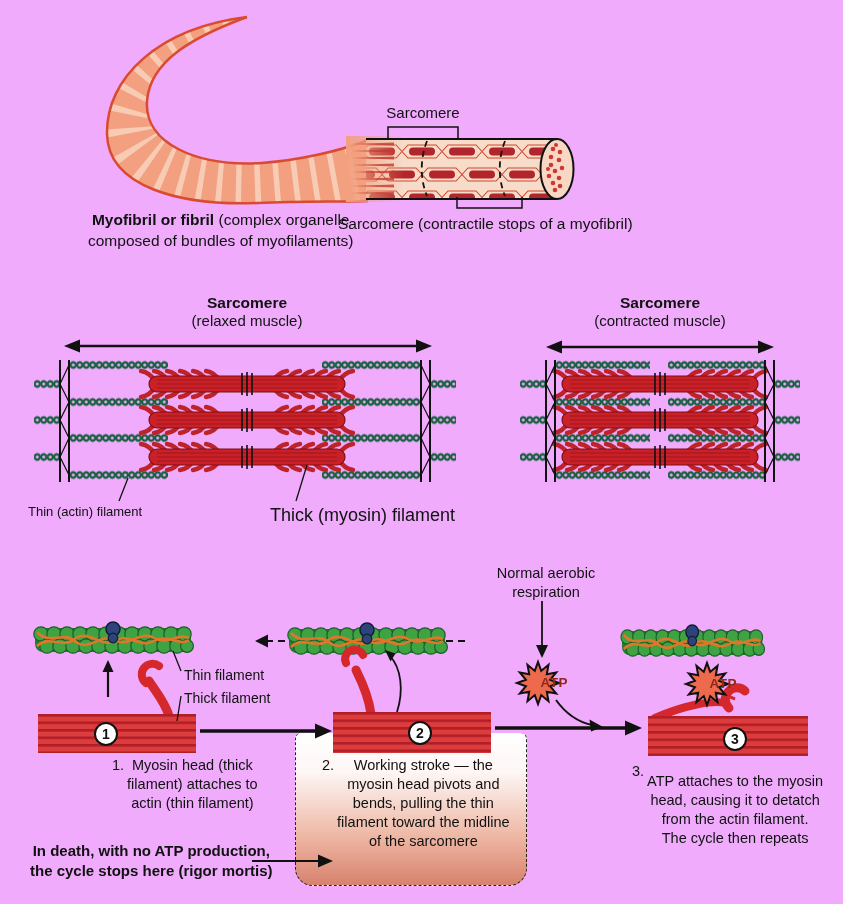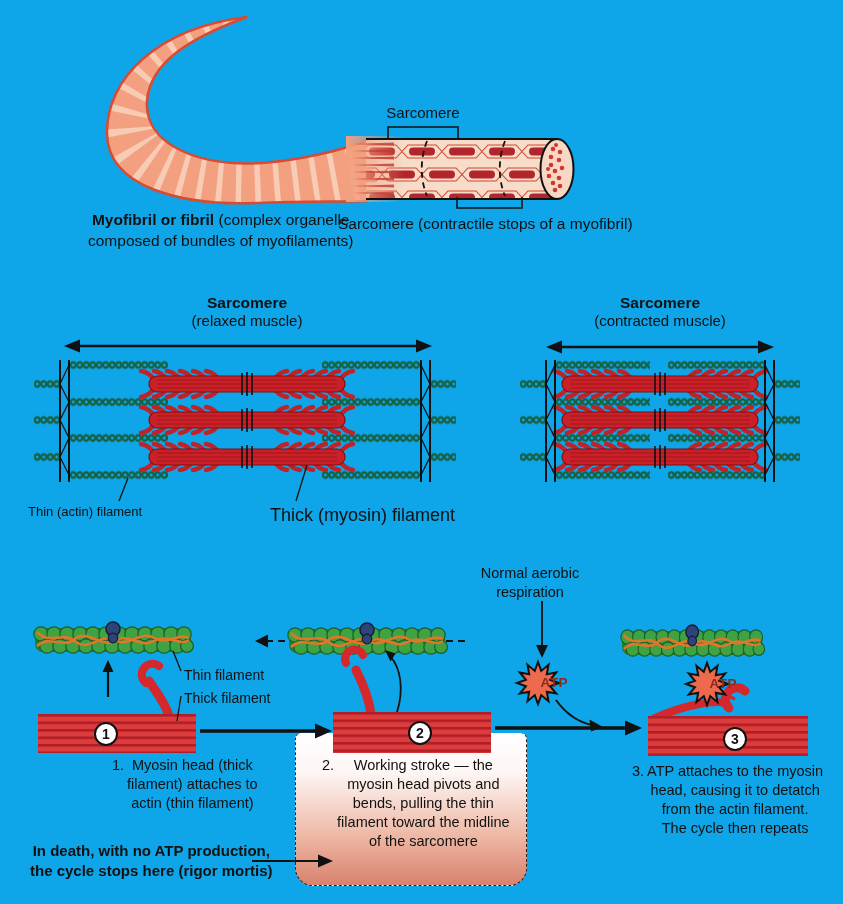--- a/index.html
+++ b/index.html
@@ -1,16 +1,16 @@
 <!DOCTYPE html>
 <html><head>
 <meta charset="utf-8">
 <style>
   html,body{margin:0;padding:0;background:#fff;}
-  .stage{position:relative;width:843px;height:904px;background:#0ea5e9;overflow:hidden;
+  .stage{position:relative;width:843px;height:904px;background:#f0abfc;overflow:hidden;
          font-family:"Liberation Sans",sans-serif;color:#111;}
   .txt{position:absolute;white-space:pre-line;line-height:19px;font-size:14.5px;text-align:center;}
   .ctr{text-align:center;}
   .bold{font-weight:700;}
   svg{position:absolute;left:0;top:0;}
   .badge{position:absolute;width:24px;height:24px;border:2.6px solid #111;border-radius:50%;
          background:#fff;box-sizing:border-box;display:flex;align-items:center;justify-content:center;
          font-weight:700;font-size:14px;z-index:3;}
   .atp-label{position:absolute;width:60px;text-align:right;font-size:13.5px;font-weight:700;
              color:#8e2a1c;z-index:3;letter-spacing:.5px;}
@@ -360,21 +360,21 @@
   <div class="txt" style="left:88px;top:209px;font-size:15.5px;line-height:21px;z-index:2;"><span class="bold">Myofibril or fibril</span><span> (complex organelle</span><br><span>composed of bundles of myofilaments)</span></div>
   <div class="txt" style="left:338px;top:214px;font-size:15.5px;z-index:2;">Sarcomere (contractile stops of a myofibril)</div>
 
   <div class="txt ctr bold" style="left:147px;top:293px;width:200px;font-size:15.5px;z-index:2;">Sarcomere</div>
   <div class="txt ctr" style="left:147px;top:311px;width:200px;font-size:15px;z-index:2;">(relaxed muscle)</div>
   <div class="txt ctr bold" style="left:560px;top:293px;width:200px;font-size:15.5px;z-index:2;">Sarcomere</div>
   <div class="txt ctr" style="left:560px;top:311px;width:200px;font-size:15px;z-index:2;">(contracted muscle)</div>
   <div class="txt" style="left:28px;top:502px;font-size:13px;z-index:2;">Thin (actin) filament</div>
   <div class="txt" style="left:270px;top:506px;font-size:18px;z-index:2;">Thick (myosin) filament</div>
 
-  <div class="txt ctr" style="left:460px;top:564px;width:140px;z-index:2;">Normal aerobic
+  <div class="txt ctr" style="left:476px;top:564px;width:140px;z-index:2;">Normal aerobic
 respiration</div>
   <div class="atp-label" style="left:508px;top:675px;">ATP</div>
   <div class="atp-label" style="left:677px;top:676px;">ATP</div>
   <div class="txt" style="left:184px;top:666px;font-size:14px;z-index:2;">Thin filament</div>
   <div class="txt" style="left:184px;top:689px;font-size:14px;z-index:2;">Thick filament</div>
 
   <div class="badge" style="left:94px;top:722px;">1</div>
   <div class="badge" style="left:408px;top:721px;">2</div>
   <div class="badge" style="left:723px;top:727px;">3</div>
 
@@ -387,21 +387,21 @@
   <div class="step" style="left:322px;top:756px;width:195px;">
     <span class="txt" style="position:static;">2.</span>
     <span class="txt" style="position:static;">Working stroke — the
 myosin head pivots and
 bends, pulling the thin
 filament toward the midline
 of the sarcomere</span>
   </div>
   <div class="step" style="left:632px;top:762px;width:210px;">
     <span class="txt" style="position:static;">3.</span>
-    <span class="txt" style="position:static;">ATP attaches to the myosin
+    <span class="txt" style="position:static;margin-top:10px;">ATP attaches to the myosin
 head, causing it to detatch
 from the actin filament.
 The cycle then repeats</span>
   </div>
 
   <div class="txt bold" style="left:30px;top:841px;font-size:15px;line-height:20px;z-index:2;">In death, with no ATP production,
 the cycle stops here (rigor mortis)</div>
 </div>
 
 </body></html>

